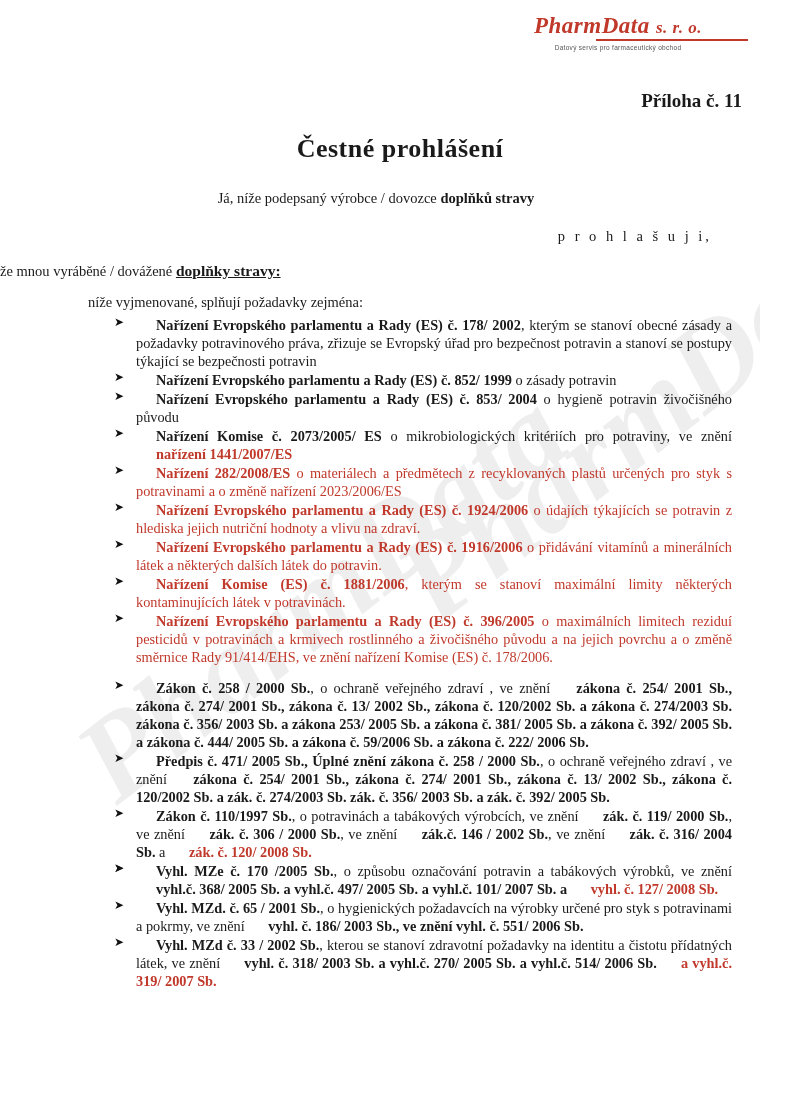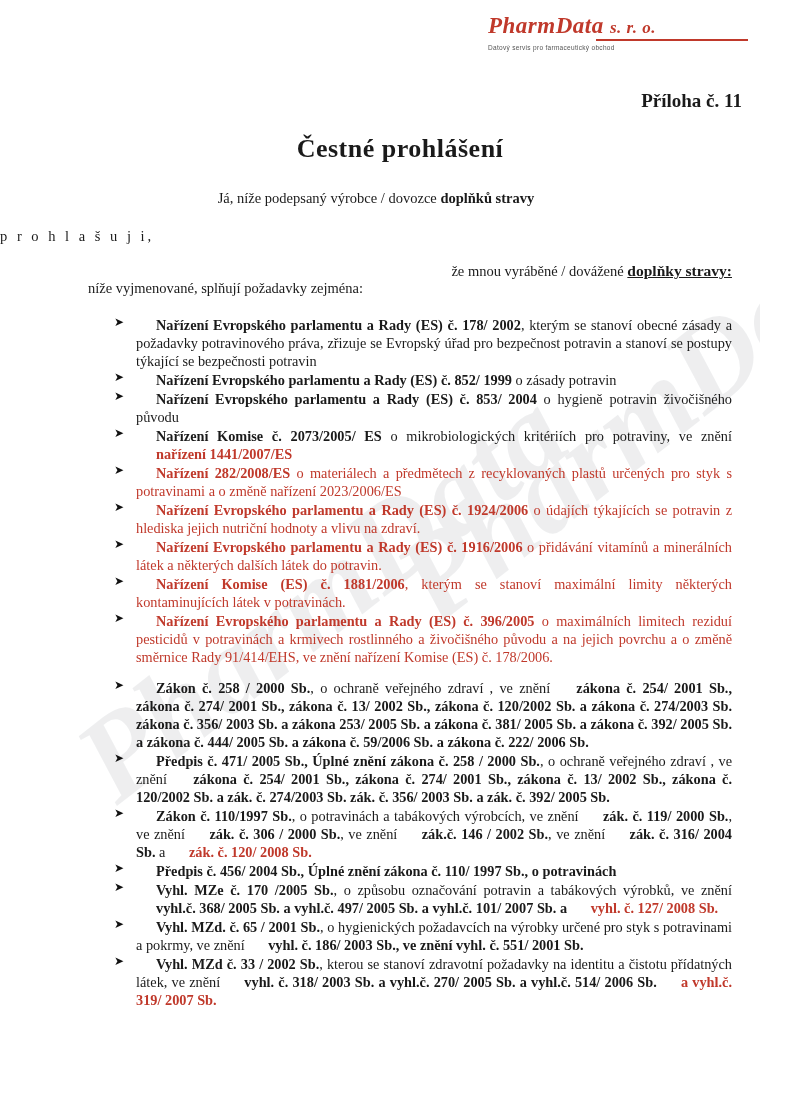--- a/index.html
+++ b/index.html
@@ -45,21 +45,21 @@
   }
   .wm1 { font-size: 120px; top: 430px; left: 10px; }
   .wm2 { font-size: 120px; top: 250px; left: 330px; }
   .content { position: relative; z-index: 2; }
 
   
   .logo-block {
     position: absolute;
     top: 14px;
     right: 52px;
-    text-align: left;
+    text-align: center;
     width: 260px;
   }
   .logo-main {
     font-family: "Liberation Serif", serif;
     font-style: italic;
     font-weight: bold;
     font-size: 23px;
     color: #c0392b;
     letter-spacing: 0.5px;
     line-height: 1;
@@ -107,39 +107,38 @@
     left: 0;
     width: 752px;
     text-align: center;
     font-size: 14.5px;
   }
   .lead2 {
     position: absolute;
     top: 228px;
     left: 0;
     width: 712px;
+    text-align: right;
+    font-size: 14.5px;
+    letter-spacing: 3px;
+  }
+  .lead3 {
+    position: absolute;
+    top: 262px;
+    left: 0;
+    width: 716px;
     text-align: left;
     font-size: 14.5px;
-    letter-spacing: 3px;
-  }
-  .lead3 {
-    position: absolute;
-    top: 262px;
-    left: 0;
-    width: 716px;
-    text-align: right;
-    font-size: 14.5px;
-    margin-left: 16px;
   }
   .lead3 .u { text-decoration: underline; font-weight: bold; font-size: 15.5px;}
   .bold { font-weight: bold; }
 
   .intro {
     position: absolute;
-    top: 280px;
+    top: 294px;
     left: 88px;
     font-size: 14.5px;
   }
 
   .list {
     position: absolute;
     top: 316px;
     left: 112px;
     width: 620px;
   }
@@ -206,20 +205,20 @@
         <div class="li"><span class="bullet">➤</span><span class="b">Nařízení Komise č. 2073/2005/ ES</span><span> o mikrobiologických kritériích pro potraviny, ve znění </span><span class="b red">nařízení 1441/2007/ES</span></div>
         <div class="li"><span class="bullet">➤</span><span class="b red">Nařízení 282/2008/ES</span><span class="red"> o materiálech a předmětech z recyklovaných plastů určených pro styk s potravinami a o změně nařízení 2023/2006/ES</span></div>
         <div class="li"><span class="bullet">➤</span><span class="b red">Nařízení  Evropského  parlamentu  a  Rady  (ES)  č. 1924/2006</span><span class="red">  o údajích týkajících se potravin z hlediska jejich nutriční hodnoty a vlivu na zdraví.</span></div>
         <div class="li"><span class="bullet">➤</span><span class="b red">Nařízení  Evropského  parlamentu  a  Rady  (ES)  č. 1916/2006</span><span class="red">  o přidávání vitamínů a minerálních látek a některých dalších látek do potravin.</span></div>
         <div class="li"><span class="bullet">➤</span><span class="b red">Nařízení  Komise  (ES)  č. 1881/2006</span><span class="red">,  kterým  se  stanoví  maximální  limity  některých kontaminujících látek v potravinách.</span></div>
         <div class="li"><span class="bullet">➤</span><span class="b red">Nařízení Evropského parlamentu a Rady (ES) č. 396/2005</span><span class="red"> o maximálních limitech reziduí pesticidů v potravinách a krmivech rostlinného a živočišného původu a na jejich povrchu a o změně směrnice Rady 91/414/EHS, ve znění nařízení Komise (ES) č. 178/2006.</span></div>
         <div class="gap"></div>
         <div class="li"><span class="bullet">➤</span><span class="b">Zákon č. 258 / 2000 Sb.</span><span>, o ochraně veřejného zdraví , ve znění </span><span class="b">zákona č. 254/ 2001 Sb., zákona č. 274/ 2001 Sb., zákona č. 13/ 2002 Sb., zákona č. 120/2002 Sb. a zákona č. 274/2003 Sb. zákona č. 356/ 2003 Sb. a zákona 253/ 2005 Sb. a zákona č. 381/ 2005 Sb. a zákona č. 392/ 2005 Sb. a zákona č. 444/ 2005 Sb. a zákona č. 59/2006 Sb. a zákona č. 222/ 2006 Sb.</span></div>
         <div class="li"><span class="bullet">➤</span><span class="b">Předpis č. 471/ 2005 Sb., Úplné znění zákona č. 258 / 2000 Sb.</span><span>, o ochraně veřejného zdraví , ve znění </span><span class="b">zákona č. 254/ 2001 Sb., zákona č. 274/ 2001 Sb., zákona č. 13/ 2002 Sb., zákona č. 120/2002 Sb. a zák. č. 274/2003 Sb.  zák. č. 356/ 2003 Sb. a zák. č. 392/ 2005 Sb.</span></div>
         <div class="li"><span class="bullet">➤</span><span class="b">Zákon č. 110/1997 Sb.</span><span>, o potravinách a tabákových výrobcích, ve znění </span><span class="b">zák. č. 119/ 2000 Sb.</span><span>, ve znění </span><span class="b">zák. č. 306 / 2000 Sb.</span><span>, ve znění </span><span class="b">zák.č. 146 / 2002 Sb.</span><span>, ve znění </span><span class="b">zák. č. 316/ 2004 Sb.</span><span> a </span><span class="b red">zák. č. 120/ 2008 Sb.</span></div>
-        <div class="li"><span class="bullet">➤</span><span class="b">Předpis č. 456/ 2004 Sb., Úplné znění zákona č. 110/ 1997 Sb., o potravinách</span></div>
+        <div class="li"><span class="bullet">➤</span></div>
         <div class="li"><span class="bullet">➤</span><span class="b">Vyhl. MZe č. 170 /2005 Sb.</span><span>, o způsobu označování potravin a tabákových výrobků, ve znění </span><span class="b">vyhl.č. 368/ 2005 Sb. a vyhl.č. 497/ 2005 Sb. a vyhl.č. 101/ 2007 Sb. a </span><span class="b red">vyhl. č. 127/ 2008 Sb.</span></div>
-        <div class="li"><span class="bullet">➤</span><span class="b">Vyhl. MZd. č. 65 / 2001 Sb.</span><span>, o hygienických požadavcích na výrobky určené pro styk s potravinami a pokrmy, ve znění </span><span class="b">vyhl. č. 186/ 2003 Sb., ve znění vyhl. č. 551/ 2001 Sb.</span></div>
+        <div class="li"><span class="bullet">➤</span><span class="b">Vyhl. MZd. č. 65 / 2001 Sb.</span><span>, o hygienických požadavcích na výrobky určené pro styk s potravinami a pokrmy, ve znění </span><span class="b">vyhl. č. 186/ 2003 Sb., ve znění vyhl. č. 551/ 2006 Sb.</span></div>
         <div class="li"><span class="bullet">➤</span><span class="b">Vyhl. MZd č. 33 / 2002 Sb.</span><span>, kterou se stanoví zdravotní požadavky na identitu a čistotu přídatných látek, ve znění </span><span class="b">vyhl. č. 318/ 2003 Sb. a vyhl.č. 270/ 2005 Sb. a vyhl.č. 514/ 2006 Sb.</span><span class="b red"> a vyhl.č. 319/ 2007 Sb.</span></div>
       </div>
 
   </div>
 </div>
 
 </body></html>

